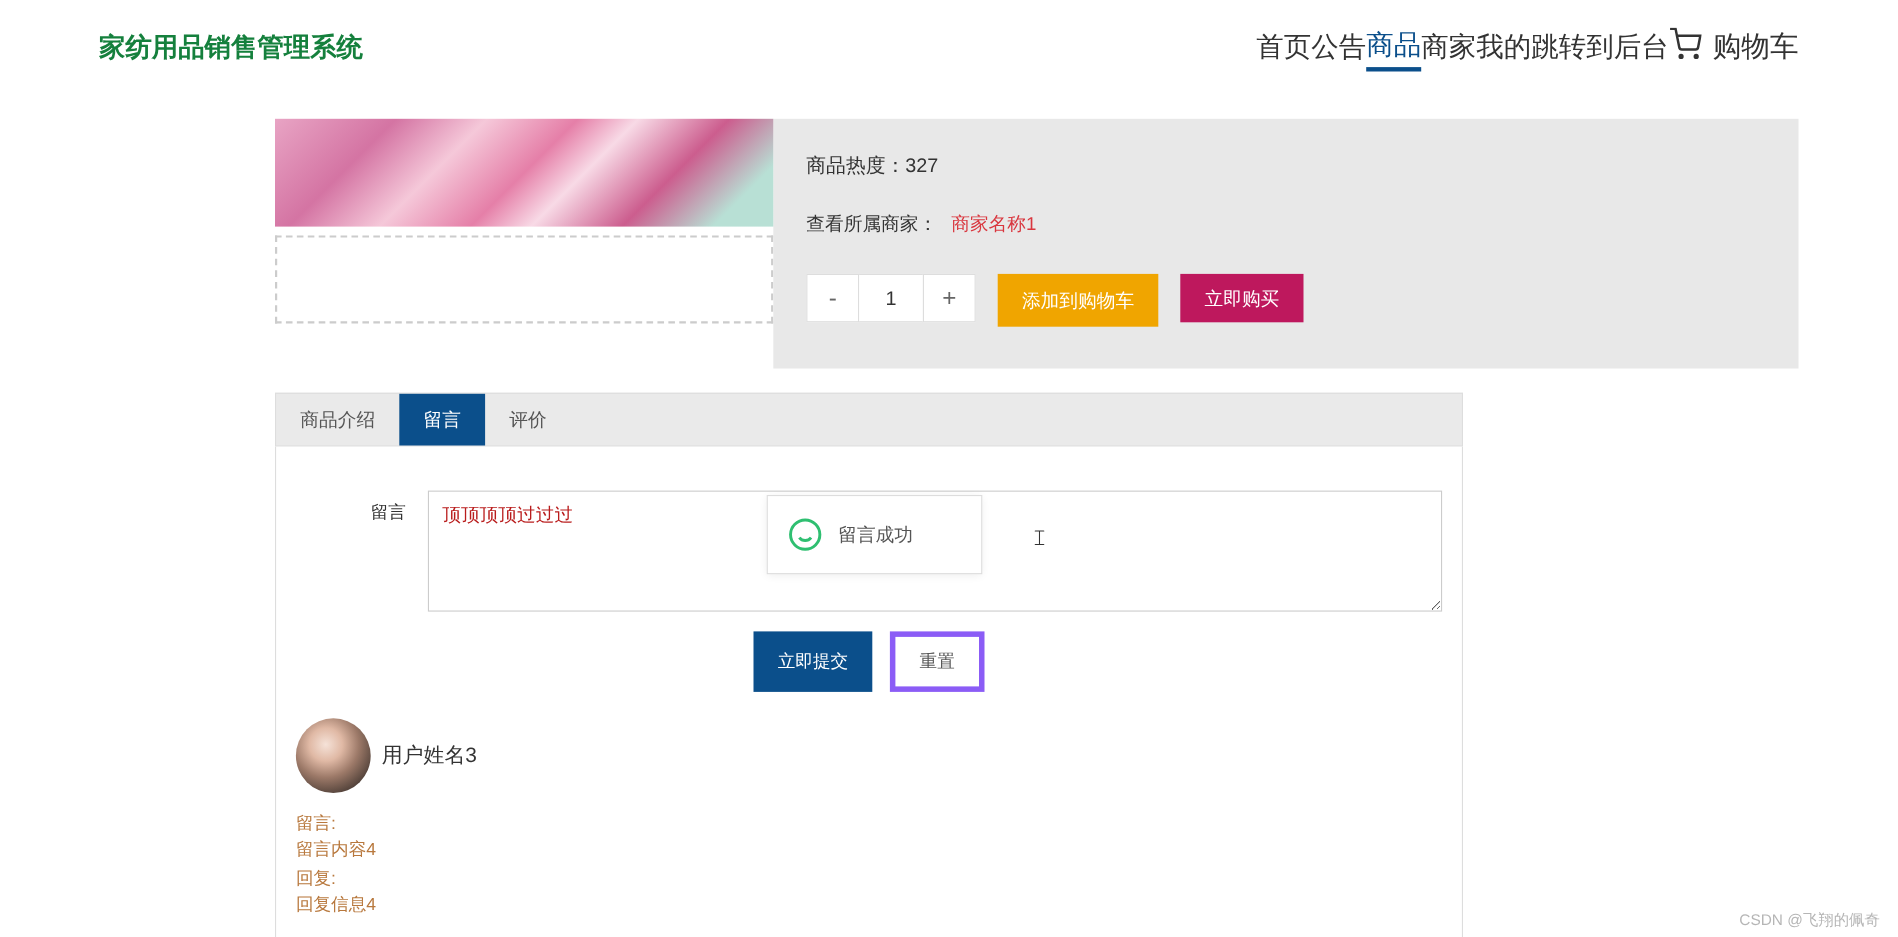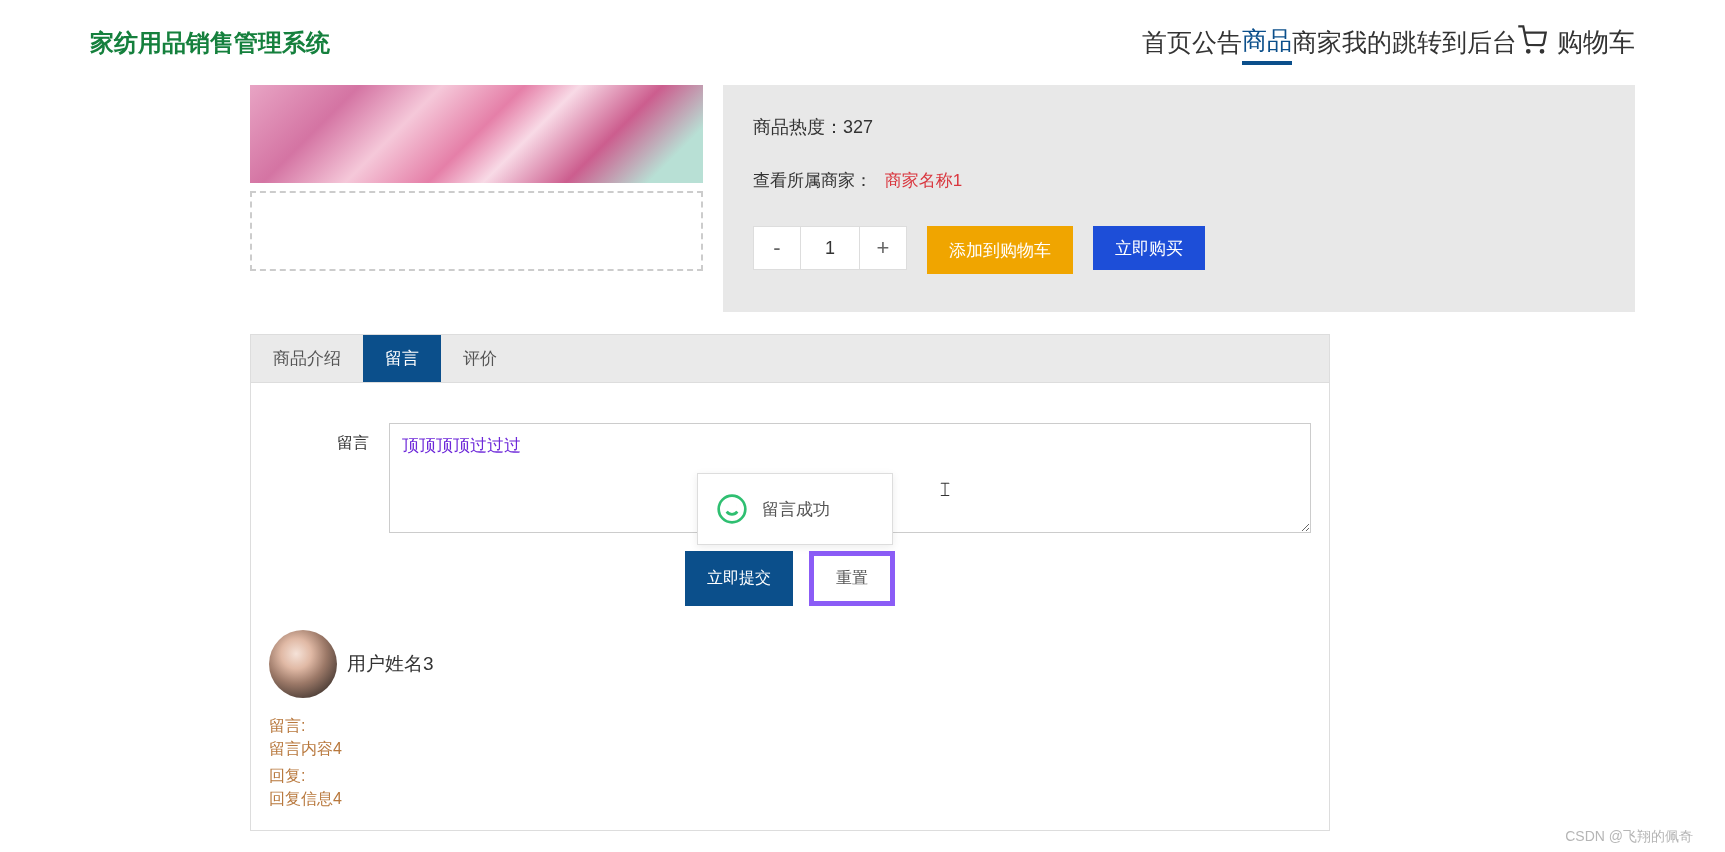--- a/index.html
+++ b/index.html
@@ -49,21 +49,21 @@
       color: #333;
       cursor: pointer;
     }
     .cart-icon {
       width: 30px;
       height: 30px;
     }
     .content {
       padding: 0 90px;
       display: flex;
-      gap: 20px;
+      margin-top: 23px;
     }
     .left-col {
       width: 453px;
     }
     .product-image {
       width: 453px;
       height: 98px;
       background: linear-gradient(135deg, #e8a4c4 0%, #d474a3 20%, #f5c8d9 35%, #e57fa8 50%, #f8dae6 60%, #cc5d8e 75%, #b8e0d5 90%);
       position: relative;
       overflow: hidden;
@@ -128,21 +128,21 @@
     .btn-add-cart {
       background: #f0a500;
       color: #fff;
       border: none;
       padding: 0 22px;
       height: 48px;
       font-size: 17px;
       cursor: pointer;
     }
     .btn-buy-now {
-      background: #1d4ed8;
+      background: #be185d;
       color: #fff;
       border: none;
       padding: 0 22px;
       height: 44px;
       font-size: 17px;
       cursor: pointer;
     }
     .tabs-section {
       margin: 22px 90px 0 250px;
       width: 1080px;
@@ -179,21 +179,21 @@
       font-size: 16px;
       color: #333;
       padding-top: 10px;
     }
     .textarea {
       flex: 1;
       height: 110px;
       border: 1px solid #ccc;
       padding: 10px 12px;
       font-size: 17px;
-      color: #6d28d9;
+      color: #b91c1c;
       resize: both;
       font-family: inherit;
     }
     .button-row {
       display: flex;
       justify-content: center;
       gap: 16px;
       margin-top: 18px;
     }
     .btn-submit {
@@ -238,21 +238,21 @@
       margin-top: 6px;
     }
     .comment-text {
       font-size: 16px;
       color: #b8783d;
       margin-top: 2px;
     }
     .toast {
       position: absolute;
       left: 697px;
-      top: 473px;
+      top: 450px;
       width: 196px;
       height: 72px;
       background: #fff;
       border: 1px solid #ddd;
       box-shadow: 0 2px 8px rgba(0,0,0,0.08);
       display: flex;
       align-items: center;
       gap: 14px;
       padding: 0 18px;
     }
@@ -266,21 +266,21 @@
     }
     .cursor-ibeam {
       position: absolute;
       left: 938px;
       top: 478px;
       font-size: 20px;
       color: #333;
     }
     .watermark {
       position: absolute;
-      right: 32px;
+      right: 16px;
       bottom: 6px;
       font-size: 14px;
       color: rgba(120,120,120,0.55);
     }
   </style>
 </head>
 <body>
 
 <div class="header">
   <div class="site-title">家纺用品销售管理系统</div>

